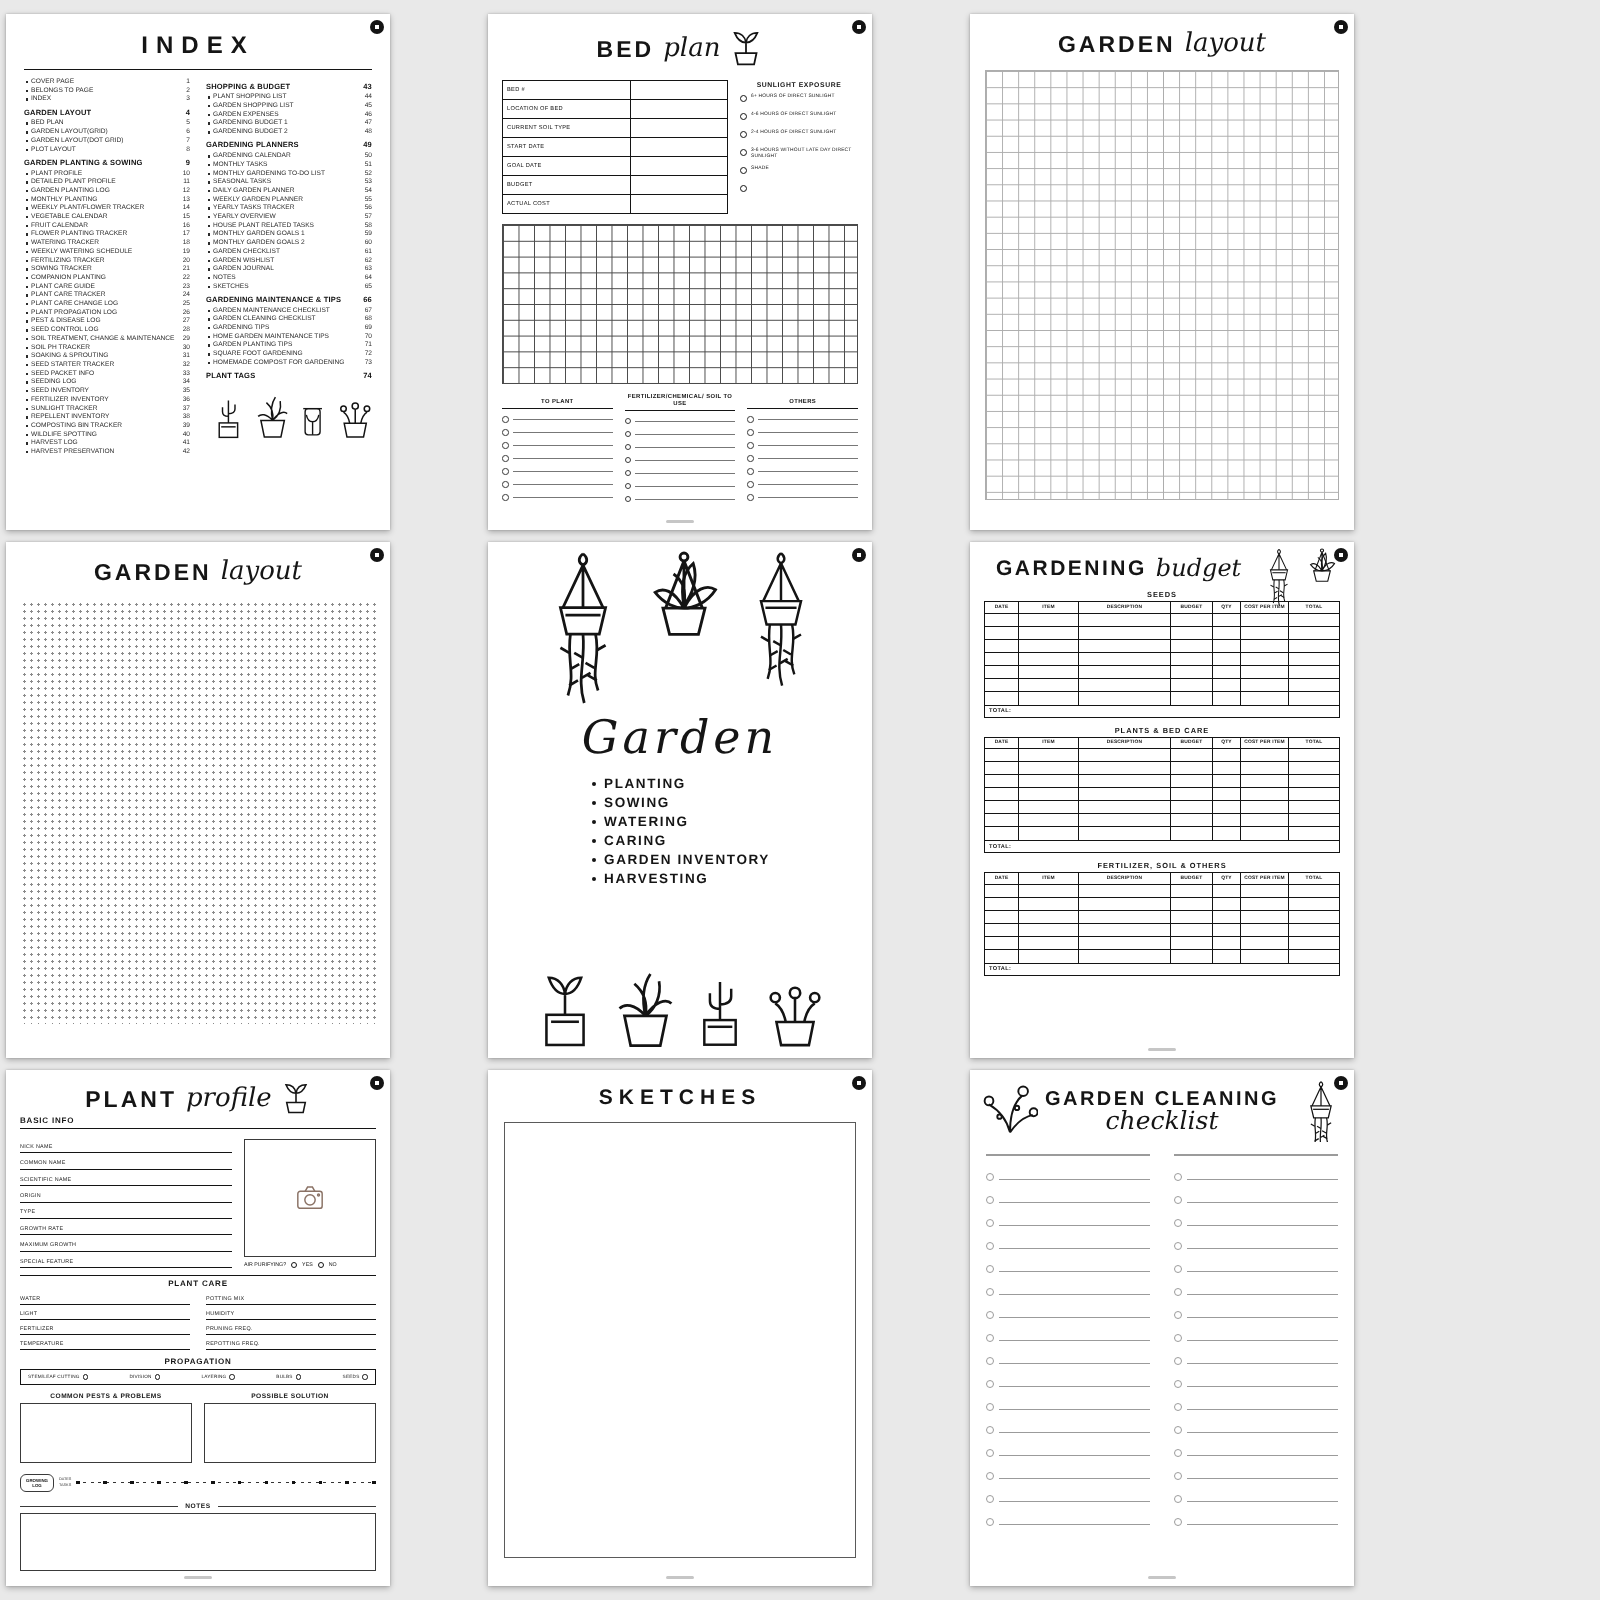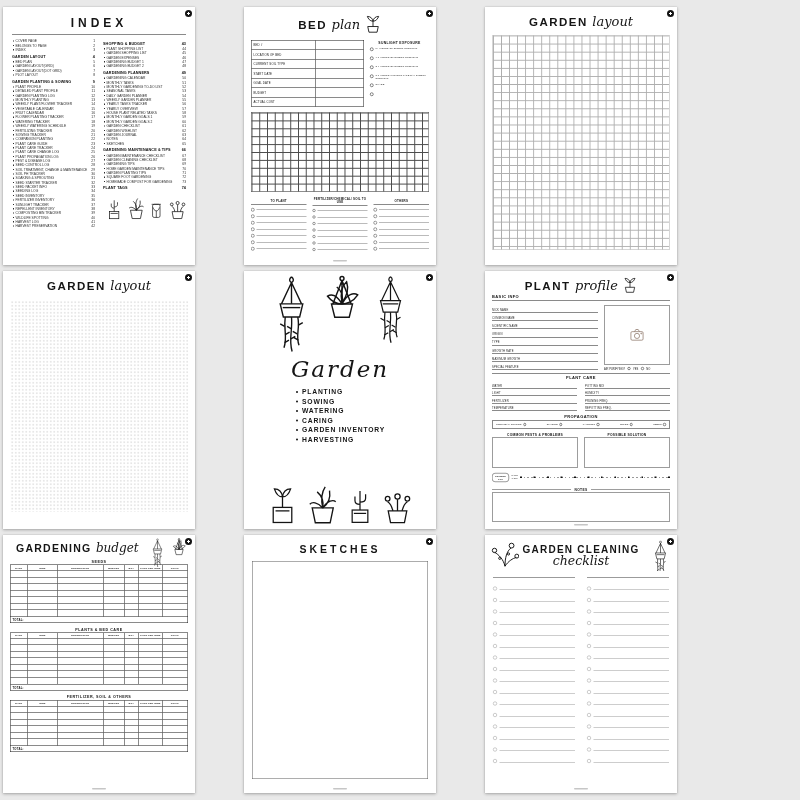--- a/index.html
+++ b/index.html
@@ -870,20 +870,290 @@
               <use href="#pot-d"></use>
             </svg>
         </div>
       </div>
     </div>
   </div>
 
   <div class="page">
     <div class="punch"></div>
     <div class="inner">
+      <div class="bu-icons">
+        <svg class="lineart" width="34" height="58" viewBox="0 0 64 122">
+            <use href="#hang-a"></use>
+          </svg>
+        <svg class="lineart" width="36" height="52" viewBox="0 0 64 100">
+            <use href="#hang-b"></use>
+          </svg>
+      </div>
+      <div class="pg-title" style="padding-top:14px;justify-content:flex-start;padding-left:26px">
+        <span class="t-bold" style="font-size:21px;letter-spacing:2.5px">GARDENING</span>
+        <span class="t-script script" style="font-size:24px">budget</span>
+      </div>
+
+      <div class="bu-sec-title">SEEDS</div>
+      <div class="bu-table">
+        <div class="bu-grid bu-head">
+
+        <span class="bu-cell bu-th">DATE</span>
+            <span class="bu-cell bu-th">ITEM</span>
+            <span class="bu-cell bu-th">DESCRIPTION</span>
+            <span class="bu-cell bu-th">BUDGET</span>
+            <span class="bu-cell bu-th">QTY</span>
+            <span class="bu-cell bu-th">COST PER ITEM</span>
+            <span class="bu-cell bu-th">TOTAL</span>
+          </div>
+        <div class="bu-body">
+
+            <div class="bu-grid bu-row">
+              <span class="bu-cell"></span>
+              <span class="bu-cell"></span>
+              <span class="bu-cell"></span>
+              <span class="bu-cell"></span>
+              <span class="bu-cell"></span>
+              <span class="bu-cell"></span>
+              <span class="bu-cell"></span>
+            </div>
+
+            <div class="bu-grid bu-row">
+              <span class="bu-cell"></span>
+              <span class="bu-cell"></span>
+              <span class="bu-cell"></span>
+              <span class="bu-cell"></span>
+              <span class="bu-cell"></span>
+              <span class="bu-cell"></span>
+              <span class="bu-cell"></span>
+            </div>
+
+            <div class="bu-grid bu-row">
+              <span class="bu-cell"></span>
+              <span class="bu-cell"></span>
+              <span class="bu-cell"></span>
+              <span class="bu-cell"></span>
+              <span class="bu-cell"></span>
+              <span class="bu-cell"></span>
+              <span class="bu-cell"></span>
+            </div>
+
+            <div class="bu-grid bu-row">
+              <span class="bu-cell"></span>
+              <span class="bu-cell"></span>
+              <span class="bu-cell"></span>
+              <span class="bu-cell"></span>
+              <span class="bu-cell"></span>
+              <span class="bu-cell"></span>
+              <span class="bu-cell"></span>
+            </div>
+
+            <div class="bu-grid bu-row">
+              <span class="bu-cell"></span>
+              <span class="bu-cell"></span>
+              <span class="bu-cell"></span>
+              <span class="bu-cell"></span>
+              <span class="bu-cell"></span>
+              <span class="bu-cell"></span>
+              <span class="bu-cell"></span>
+            </div>
+
+            <div class="bu-grid bu-row">
+              <span class="bu-cell"></span>
+              <span class="bu-cell"></span>
+              <span class="bu-cell"></span>
+              <span class="bu-cell"></span>
+              <span class="bu-cell"></span>
+              <span class="bu-cell"></span>
+              <span class="bu-cell"></span>
+            </div>
+
+            <div class="bu-grid bu-row">
+              <span class="bu-cell"></span>
+              <span class="bu-cell"></span>
+              <span class="bu-cell"></span>
+              <span class="bu-cell"></span>
+              <span class="bu-cell"></span>
+              <span class="bu-cell"></span>
+              <span class="bu-cell"></span>
+            </div>
+          </div>
+      </div>
+      <div class="bu-total">TOTAL:</div>
+
+      <div class="bu-sec-title">PLANTS &amp; BED CARE</div>
+      <div class="bu-table">
+        <div class="bu-grid bu-head">
+
+        <span class="bu-cell bu-th">DATE</span>
+            <span class="bu-cell bu-th">ITEM</span>
+            <span class="bu-cell bu-th">DESCRIPTION</span>
+            <span class="bu-cell bu-th">BUDGET</span>
+            <span class="bu-cell bu-th">QTY</span>
+            <span class="bu-cell bu-th">COST PER ITEM</span>
+            <span class="bu-cell bu-th">TOTAL</span>
+          </div>
+        <div class="bu-body">
+
+            <div class="bu-grid bu-row">
+              <span class="bu-cell"></span>
+              <span class="bu-cell"></span>
+              <span class="bu-cell"></span>
+              <span class="bu-cell"></span>
+              <span class="bu-cell"></span>
+              <span class="bu-cell"></span>
+              <span class="bu-cell"></span>
+            </div>
+
+            <div class="bu-grid bu-row">
+              <span class="bu-cell"></span>
+              <span class="bu-cell"></span>
+              <span class="bu-cell"></span>
+              <span class="bu-cell"></span>
+              <span class="bu-cell"></span>
+              <span class="bu-cell"></span>
+              <span class="bu-cell"></span>
+            </div>
+
+            <div class="bu-grid bu-row">
+              <span class="bu-cell"></span>
+              <span class="bu-cell"></span>
+              <span class="bu-cell"></span>
+              <span class="bu-cell"></span>
+              <span class="bu-cell"></span>
+              <span class="bu-cell"></span>
+              <span class="bu-cell"></span>
+            </div>
+
+            <div class="bu-grid bu-row">
+              <span class="bu-cell"></span>
+              <span class="bu-cell"></span>
+              <span class="bu-cell"></span>
+              <span class="bu-cell"></span>
+              <span class="bu-cell"></span>
+              <span class="bu-cell"></span>
+              <span class="bu-cell"></span>
+            </div>
+
+            <div class="bu-grid bu-row">
+              <span class="bu-cell"></span>
+              <span class="bu-cell"></span>
+              <span class="bu-cell"></span>
+              <span class="bu-cell"></span>
+              <span class="bu-cell"></span>
+              <span class="bu-cell"></span>
+              <span class="bu-cell"></span>
+            </div>
+
+            <div class="bu-grid bu-row">
+              <span class="bu-cell"></span>
+              <span class="bu-cell"></span>
+              <span class="bu-cell"></span>
+              <span class="bu-cell"></span>
+              <span class="bu-cell"></span>
+              <span class="bu-cell"></span>
+              <span class="bu-cell"></span>
+            </div>
+
+            <div class="bu-grid bu-row">
+              <span class="bu-cell"></span>
+              <span class="bu-cell"></span>
+              <span class="bu-cell"></span>
+              <span class="bu-cell"></span>
+              <span class="bu-cell"></span>
+              <span class="bu-cell"></span>
+              <span class="bu-cell"></span>
+            </div>
+          </div>
+      </div>
+      <div class="bu-total">TOTAL:</div>
+
+      <div class="bu-sec-title">FERTILIZER, SOIL &amp; OTHERS</div>
+      <div class="bu-table">
+        <div class="bu-grid bu-head">
+
+        <span class="bu-cell bu-th">DATE</span>
+            <span class="bu-cell bu-th">ITEM</span>
+            <span class="bu-cell bu-th">DESCRIPTION</span>
+            <span class="bu-cell bu-th">BUDGET</span>
+            <span class="bu-cell bu-th">QTY</span>
+            <span class="bu-cell bu-th">COST PER ITEM</span>
+            <span class="bu-cell bu-th">TOTAL</span>
+          </div>
+        <div class="bu-body">
+
+            <div class="bu-grid bu-row">
+              <span class="bu-cell"></span>
+              <span class="bu-cell"></span>
+              <span class="bu-cell"></span>
+              <span class="bu-cell"></span>
+              <span class="bu-cell"></span>
+              <span class="bu-cell"></span>
+              <span class="bu-cell"></span>
+            </div>
+
+            <div class="bu-grid bu-row">
+              <span class="bu-cell"></span>
+              <span class="bu-cell"></span>
+              <span class="bu-cell"></span>
+              <span class="bu-cell"></span>
+              <span class="bu-cell"></span>
+              <span class="bu-cell"></span>
+              <span class="bu-cell"></span>
+            </div>
+
+            <div class="bu-grid bu-row">
+              <span class="bu-cell"></span>
+              <span class="bu-cell"></span>
+              <span class="bu-cell"></span>
+              <span class="bu-cell"></span>
+              <span class="bu-cell"></span>
+              <span class="bu-cell"></span>
+              <span class="bu-cell"></span>
+            </div>
+
+            <div class="bu-grid bu-row">
+              <span class="bu-cell"></span>
+              <span class="bu-cell"></span>
+              <span class="bu-cell"></span>
+              <span class="bu-cell"></span>
+              <span class="bu-cell"></span>
+              <span class="bu-cell"></span>
+              <span class="bu-cell"></span>
+            </div>
+
+            <div class="bu-grid bu-row">
+              <span class="bu-cell"></span>
+              <span class="bu-cell"></span>
+              <span class="bu-cell"></span>
+              <span class="bu-cell"></span>
+              <span class="bu-cell"></span>
+              <span class="bu-cell"></span>
+              <span class="bu-cell"></span>
+            </div>
+
+            <div class="bu-grid bu-row">
+              <span class="bu-cell"></span>
+              <span class="bu-cell"></span>
+              <span class="bu-cell"></span>
+              <span class="bu-cell"></span>
+              <span class="bu-cell"></span>
+              <span class="bu-cell"></span>
+              <span class="bu-cell"></span>
+            </div>
+          </div>
+      </div>
+      <div class="bu-total">TOTAL:</div>
+      <div class="foot"></div>
+    </div>
+  </div>
+
+  <div class="page">
+    <div class="punch"></div>
+    <div class="inner">
       <div class="pg-title" style="padding-top:12px">
         <span class="t-bold">PLANT</span>
         <span class="t-script script">profile</span>
         <svg class="lineart" width="30" height="34" viewBox="0 0 42 46">
             <use href="#sprout"></use>
           </svg>
       </div>
       <div class="pp-inner">
         <div class="pp-sec-title pp-bi-title">BASIC INFO</div>
         <div class="pp-top">
@@ -1004,290 +1274,20 @@
           </div>
         <div class="pp-notes-box"></div>
       </div>
       <div class="foot"></div>
     </div>
   </div>
 
   <div class="page">
     <div class="punch"></div>
     <div class="inner">
-      <div class="bu-icons">
-        <svg class="lineart" width="34" height="58" viewBox="0 0 64 122">
-            <use href="#hang-a"></use>
-          </svg>
-        <svg class="lineart" width="36" height="52" viewBox="0 0 64 100">
-            <use href="#hang-b"></use>
-          </svg>
-      </div>
-      <div class="pg-title" style="padding-top:14px;justify-content:flex-start;padding-left:26px">
-        <span class="t-bold" style="font-size:21px;letter-spacing:2.5px">GARDENING</span>
-        <span class="t-script script" style="font-size:24px">budget</span>
-      </div>
-
-      <div class="bu-sec-title">SEEDS</div>
-      <div class="bu-table">
-        <div class="bu-grid bu-head">
-
-        <span class="bu-cell bu-th">DATE</span>
-            <span class="bu-cell bu-th">ITEM</span>
-            <span class="bu-cell bu-th">DESCRIPTION</span>
-            <span class="bu-cell bu-th">BUDGET</span>
-            <span class="bu-cell bu-th">QTY</span>
-            <span class="bu-cell bu-th">COST PER ITEM</span>
-            <span class="bu-cell bu-th">TOTAL</span>
-          </div>
-        <div class="bu-body">
-
-            <div class="bu-grid bu-row">
-              <span class="bu-cell"></span>
-              <span class="bu-cell"></span>
-              <span class="bu-cell"></span>
-              <span class="bu-cell"></span>
-              <span class="bu-cell"></span>
-              <span class="bu-cell"></span>
-              <span class="bu-cell"></span>
-            </div>
-
-            <div class="bu-grid bu-row">
-              <span class="bu-cell"></span>
-              <span class="bu-cell"></span>
-              <span class="bu-cell"></span>
-              <span class="bu-cell"></span>
-              <span class="bu-cell"></span>
-              <span class="bu-cell"></span>
-              <span class="bu-cell"></span>
-            </div>
-
-            <div class="bu-grid bu-row">
-              <span class="bu-cell"></span>
-              <span class="bu-cell"></span>
-              <span class="bu-cell"></span>
-              <span class="bu-cell"></span>
-              <span class="bu-cell"></span>
-              <span class="bu-cell"></span>
-              <span class="bu-cell"></span>
-            </div>
-
-            <div class="bu-grid bu-row">
-              <span class="bu-cell"></span>
-              <span class="bu-cell"></span>
-              <span class="bu-cell"></span>
-              <span class="bu-cell"></span>
-              <span class="bu-cell"></span>
-              <span class="bu-cell"></span>
-              <span class="bu-cell"></span>
-            </div>
-
-            <div class="bu-grid bu-row">
-              <span class="bu-cell"></span>
-              <span class="bu-cell"></span>
-              <span class="bu-cell"></span>
-              <span class="bu-cell"></span>
-              <span class="bu-cell"></span>
-              <span class="bu-cell"></span>
-              <span class="bu-cell"></span>
-            </div>
-
-            <div class="bu-grid bu-row">
-              <span class="bu-cell"></span>
-              <span class="bu-cell"></span>
-              <span class="bu-cell"></span>
-              <span class="bu-cell"></span>
-              <span class="bu-cell"></span>
-              <span class="bu-cell"></span>
-              <span class="bu-cell"></span>
-            </div>
-
-            <div class="bu-grid bu-row">
-              <span class="bu-cell"></span>
-              <span class="bu-cell"></span>
-              <span class="bu-cell"></span>
-              <span class="bu-cell"></span>
-              <span class="bu-cell"></span>
-              <span class="bu-cell"></span>
-              <span class="bu-cell"></span>
-            </div>
-          </div>
-      </div>
-      <div class="bu-total">TOTAL:</div>
-
-      <div class="bu-sec-title">PLANTS &amp; BED CARE</div>
-      <div class="bu-table">
-        <div class="bu-grid bu-head">
-
-        <span class="bu-cell bu-th">DATE</span>
-            <span class="bu-cell bu-th">ITEM</span>
-            <span class="bu-cell bu-th">DESCRIPTION</span>
-            <span class="bu-cell bu-th">BUDGET</span>
-            <span class="bu-cell bu-th">QTY</span>
-            <span class="bu-cell bu-th">COST PER ITEM</span>
-            <span class="bu-cell bu-th">TOTAL</span>
-          </div>
-        <div class="bu-body">
-
-            <div class="bu-grid bu-row">
-              <span class="bu-cell"></span>
-              <span class="bu-cell"></span>
-              <span class="bu-cell"></span>
-              <span class="bu-cell"></span>
-              <span class="bu-cell"></span>
-              <span class="bu-cell"></span>
-              <span class="bu-cell"></span>
-            </div>
-
-            <div class="bu-grid bu-row">
-              <span class="bu-cell"></span>
-              <span class="bu-cell"></span>
-              <span class="bu-cell"></span>
-              <span class="bu-cell"></span>
-              <span class="bu-cell"></span>
-              <span class="bu-cell"></span>
-              <span class="bu-cell"></span>
-            </div>
-
-            <div class="bu-grid bu-row">
-              <span class="bu-cell"></span>
-              <span class="bu-cell"></span>
-              <span class="bu-cell"></span>
-              <span class="bu-cell"></span>
-              <span class="bu-cell"></span>
-              <span class="bu-cell"></span>
-              <span class="bu-cell"></span>
-            </div>
-
-            <div class="bu-grid bu-row">
-              <span class="bu-cell"></span>
-              <span class="bu-cell"></span>
-              <span class="bu-cell"></span>
-              <span class="bu-cell"></span>
-              <span class="bu-cell"></span>
-              <span class="bu-cell"></span>
-              <span class="bu-cell"></span>
-            </div>
-
-            <div class="bu-grid bu-row">
-              <span class="bu-cell"></span>
-              <span class="bu-cell"></span>
-              <span class="bu-cell"></span>
-              <span class="bu-cell"></span>
-              <span class="bu-cell"></span>
-              <span class="bu-cell"></span>
-              <span class="bu-cell"></span>
-            </div>
-
-            <div class="bu-grid bu-row">
-              <span class="bu-cell"></span>
-              <span class="bu-cell"></span>
-              <span class="bu-cell"></span>
-              <span class="bu-cell"></span>
-              <span class="bu-cell"></span>
-              <span class="bu-cell"></span>
-              <span class="bu-cell"></span>
-            </div>
-
-            <div class="bu-grid bu-row">
-              <span class="bu-cell"></span>
-              <span class="bu-cell"></span>
-              <span class="bu-cell"></span>
-              <span class="bu-cell"></span>
-              <span class="bu-cell"></span>
-              <span class="bu-cell"></span>
-              <span class="bu-cell"></span>
-            </div>
-          </div>
-      </div>
-      <div class="bu-total">TOTAL:</div>
-
-      <div class="bu-sec-title">FERTILIZER, SOIL &amp; OTHERS</div>
-      <div class="bu-table">
-        <div class="bu-grid bu-head">
-
-        <span class="bu-cell bu-th">DATE</span>
-            <span class="bu-cell bu-th">ITEM</span>
-            <span class="bu-cell bu-th">DESCRIPTION</span>
-            <span class="bu-cell bu-th">BUDGET</span>
-            <span class="bu-cell bu-th">QTY</span>
-            <span class="bu-cell bu-th">COST PER ITEM</span>
-            <span class="bu-cell bu-th">TOTAL</span>
-          </div>
-        <div class="bu-body">
-
-            <div class="bu-grid bu-row">
-              <span class="bu-cell"></span>
-              <span class="bu-cell"></span>
-              <span class="bu-cell"></span>
-              <span class="bu-cell"></span>
-              <span class="bu-cell"></span>
-              <span class="bu-cell"></span>
-              <span class="bu-cell"></span>
-            </div>
-
-            <div class="bu-grid bu-row">
-              <span class="bu-cell"></span>
-              <span class="bu-cell"></span>
-              <span class="bu-cell"></span>
-              <span class="bu-cell"></span>
-              <span class="bu-cell"></span>
-              <span class="bu-cell"></span>
-              <span class="bu-cell"></span>
-            </div>
-
-            <div class="bu-grid bu-row">
-              <span class="bu-cell"></span>
-              <span class="bu-cell"></span>
-              <span class="bu-cell"></span>
-              <span class="bu-cell"></span>
-              <span class="bu-cell"></span>
-              <span class="bu-cell"></span>
-              <span class="bu-cell"></span>
-            </div>
-
-            <div class="bu-grid bu-row">
-              <span class="bu-cell"></span>
-              <span class="bu-cell"></span>
-              <span class="bu-cell"></span>
-              <span class="bu-cell"></span>
-              <span class="bu-cell"></span>
-              <span class="bu-cell"></span>
-              <span class="bu-cell"></span>
-            </div>
-
-            <div class="bu-grid bu-row">
-              <span class="bu-cell"></span>
-              <span class="bu-cell"></span>
-              <span class="bu-cell"></span>
-              <span class="bu-cell"></span>
-              <span class="bu-cell"></span>
-              <span class="bu-cell"></span>
-              <span class="bu-cell"></span>
-            </div>
-
-            <div class="bu-grid bu-row">
-              <span class="bu-cell"></span>
-              <span class="bu-cell"></span>
-              <span class="bu-cell"></span>
-              <span class="bu-cell"></span>
-              <span class="bu-cell"></span>
-              <span class="bu-cell"></span>
-              <span class="bu-cell"></span>
-            </div>
-          </div>
-      </div>
-      <div class="bu-total">TOTAL:</div>
-      <div class="foot"></div>
-    </div>
-  </div>
-
-  <div class="page">
-    <div class="punch"></div>
-    <div class="inner">
       <div class="sk-title">SKETCHES</div>
       <div class="sk-box"></div>
       <div class="foot"></div>
     </div>
   </div>
 
   <div class="page">
     <div class="punch"></div>
     <div class="inner">
       <div class="cl-head">

